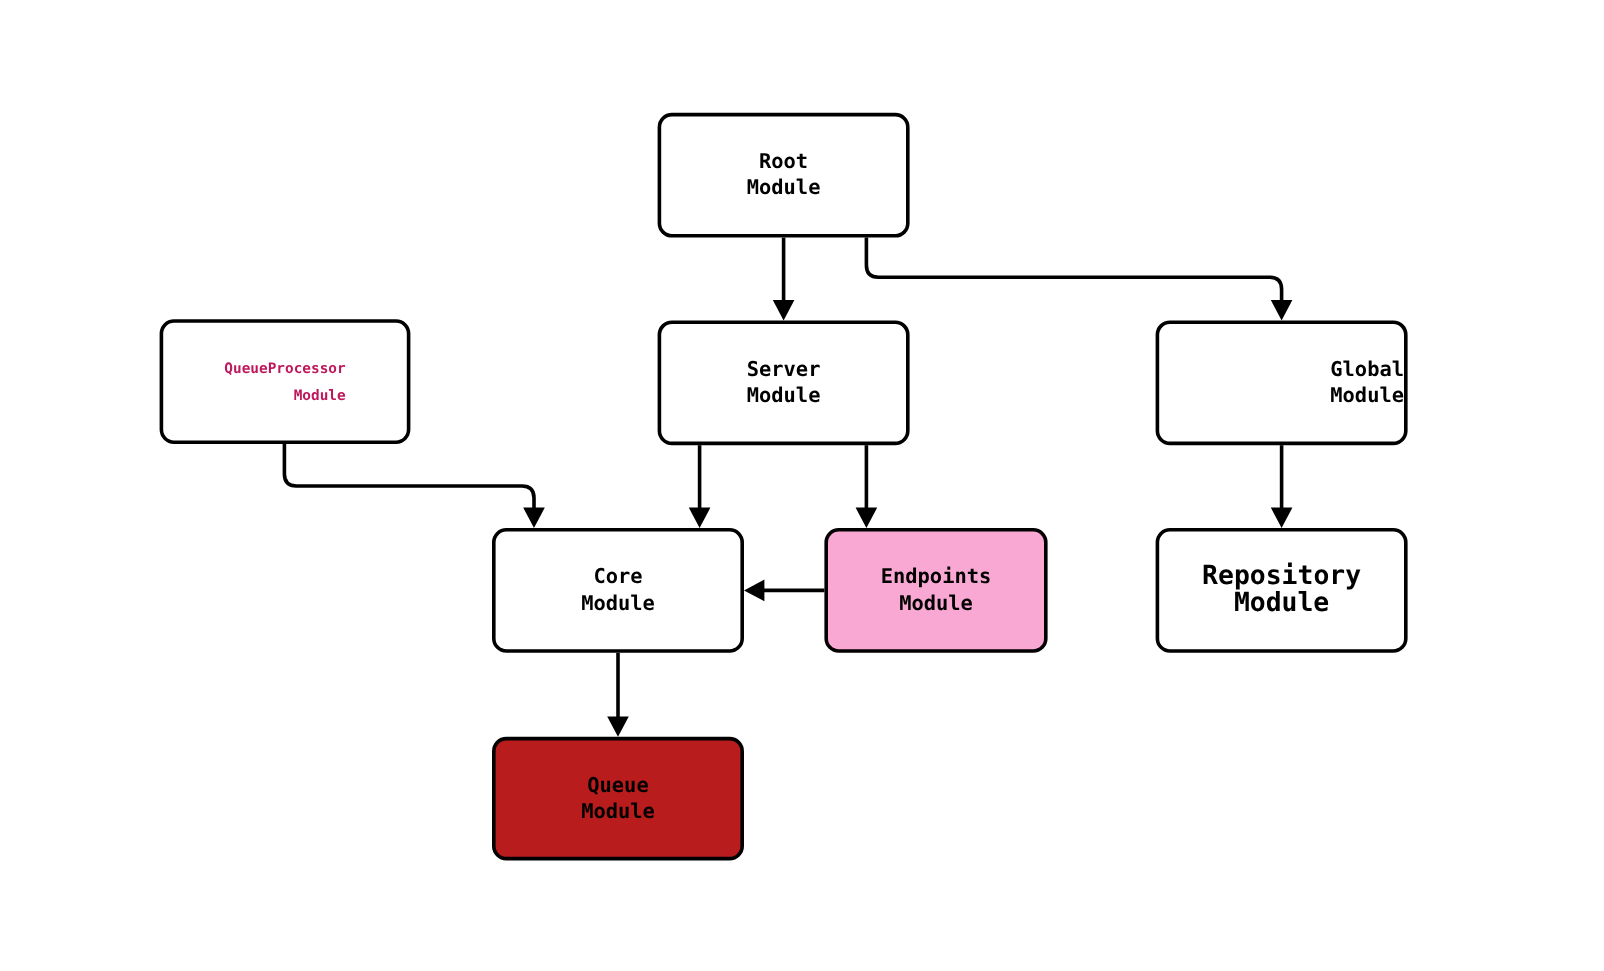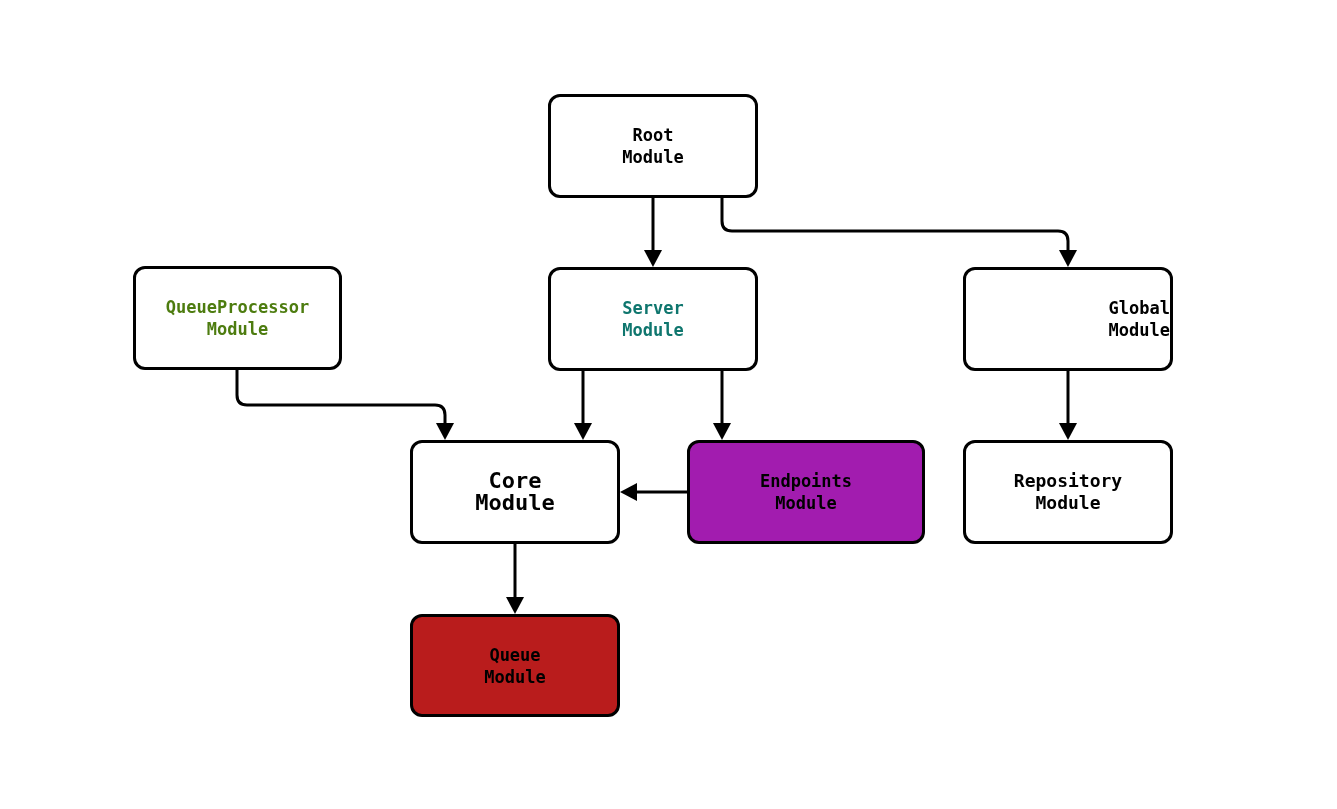--- a/index.html
+++ b/index.html
@@ -75,41 +75,41 @@
         <polygon points="515,614 506,597 524,597" fill="#000000"></polygon>
       </g>
   </svg>
 
   <div id="node-layer">
       <div class="node-box" style="left: 548px; top: 94px; width: 210px; height: 104px; background: rgb(255, 255, 255); border-color: rgb(0, 0, 0); border-width: 3px; border-radius: 12px;">
         <div class="node-label" style="color: rgb(0, 0, 0); font-size: 17px;">Root
 Module</div>
       </div>
       <div class="node-box" style="left: 133px; top: 266px; width: 209px; height: 104px; background: rgb(255, 255, 255); border-color: rgb(0, 0, 0); border-width: 3px; border-radius: 12px;">
-        <div class="node-label" style="color: #4d7c0f; font-size: 17px;">QueueProcessor
+        <div class="node-label" style="color: #be185d; font-size: 12px; text-align: right;">QueueProcessor
 Module</div>
       </div>
       <div class="node-box" style="left: 548px; top: 267px; width: 210px; height: 104px; background: rgb(255, 255, 255); border-color: rgb(0, 0, 0); border-width: 3px; border-radius: 12px;">
-        <div class="node-label" style="color: #0f766e; font-size: 17px;">Server
+        <div class="node-label" style="color: #000000; font-size: 17px;">Server
 Module</div>
       </div>
       <div class="node-box" style="left: 963px; top: 267px; width: 210px; height: 104px; background: rgb(255, 255, 255); border-color: rgb(0, 0, 0); border-width: 3px; border-radius: 12px; justify-content: flex-end;">
         <div class="node-label" style="color: rgb(0, 0, 0); font-size: 17px;">Global
 Module</div>
       </div>
       <div class="node-box" style="left: 410px; top: 440px; width: 210px; height: 104px; background: rgb(255, 255, 255); border-color: rgb(0, 0, 0); border-width: 3px; border-radius: 12px;">
-        <div class="node-label" style="color: rgb(0, 0, 0); font-size: 22px;">Core
+        <div class="node-label" style="color: rgb(0, 0, 0); font-size: 17px;">Core
 Module</div>
       </div>
-      <div class="node-box" style="left: 687px; top: 440px; width: 238px; height: 104px; background: #a21caf; border-color: rgb(0, 0, 0); border-width: 3px; border-radius: 12px;">
+      <div class="node-box" style="left: 687px; top: 440px; width: 186px; height: 104px; background: #f9a8d4; border-color: rgb(0, 0, 0); border-width: 3px; border-radius: 12px;">
         <div class="node-label" style="color: rgb(0, 0, 0); font-size: 17px;">Endpoints
 Module</div>
       </div>
       <div class="node-box" style="left: 963px; top: 440px; width: 210px; height: 104px; background: rgb(255, 255, 255); border-color: rgb(0, 0, 0); border-width: 3px; border-radius: 12px;">
-        <div class="node-label" style="color: rgb(0, 0, 0); font-size: 18px;">Repository
+        <div class="node-label" style="color: rgb(0, 0, 0); font-size: 22px;">Repository
 Module</div>
       </div>
       <div class="node-box" style="left: 410px; top: 614px; width: 210px; height: 103px; background: #b91c1c; border-color: rgb(0, 0, 0); border-width: 3px; border-radius: 12px;">
         <div class="node-label" style="color: rgb(0, 0, 0); font-size: 17px;">Queue
 Module</div>
       </div>
     </div>
 
 </div>
 

